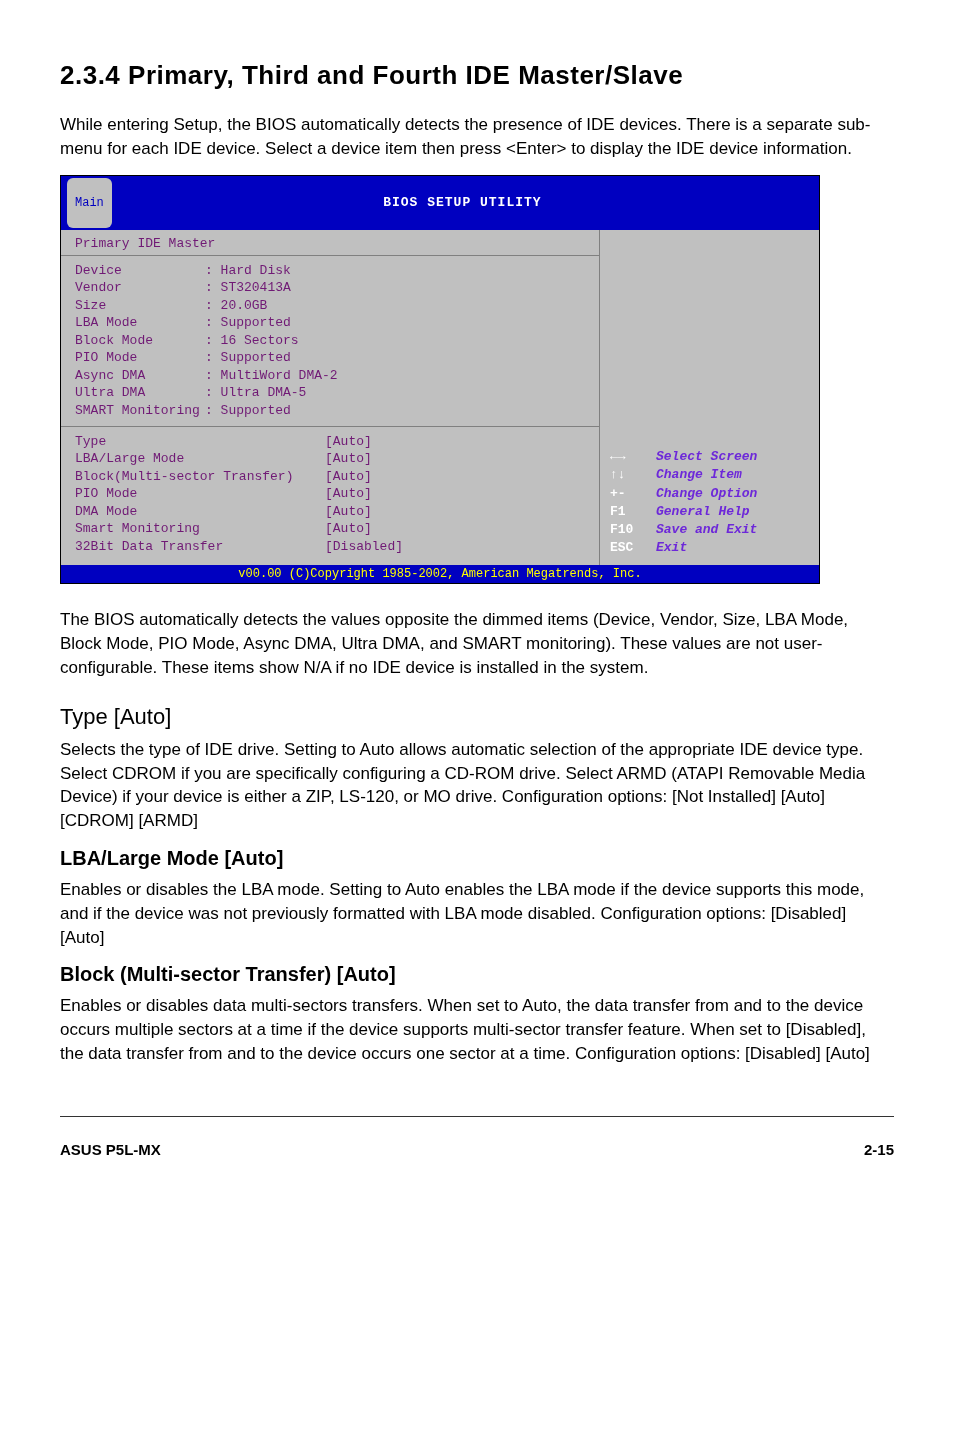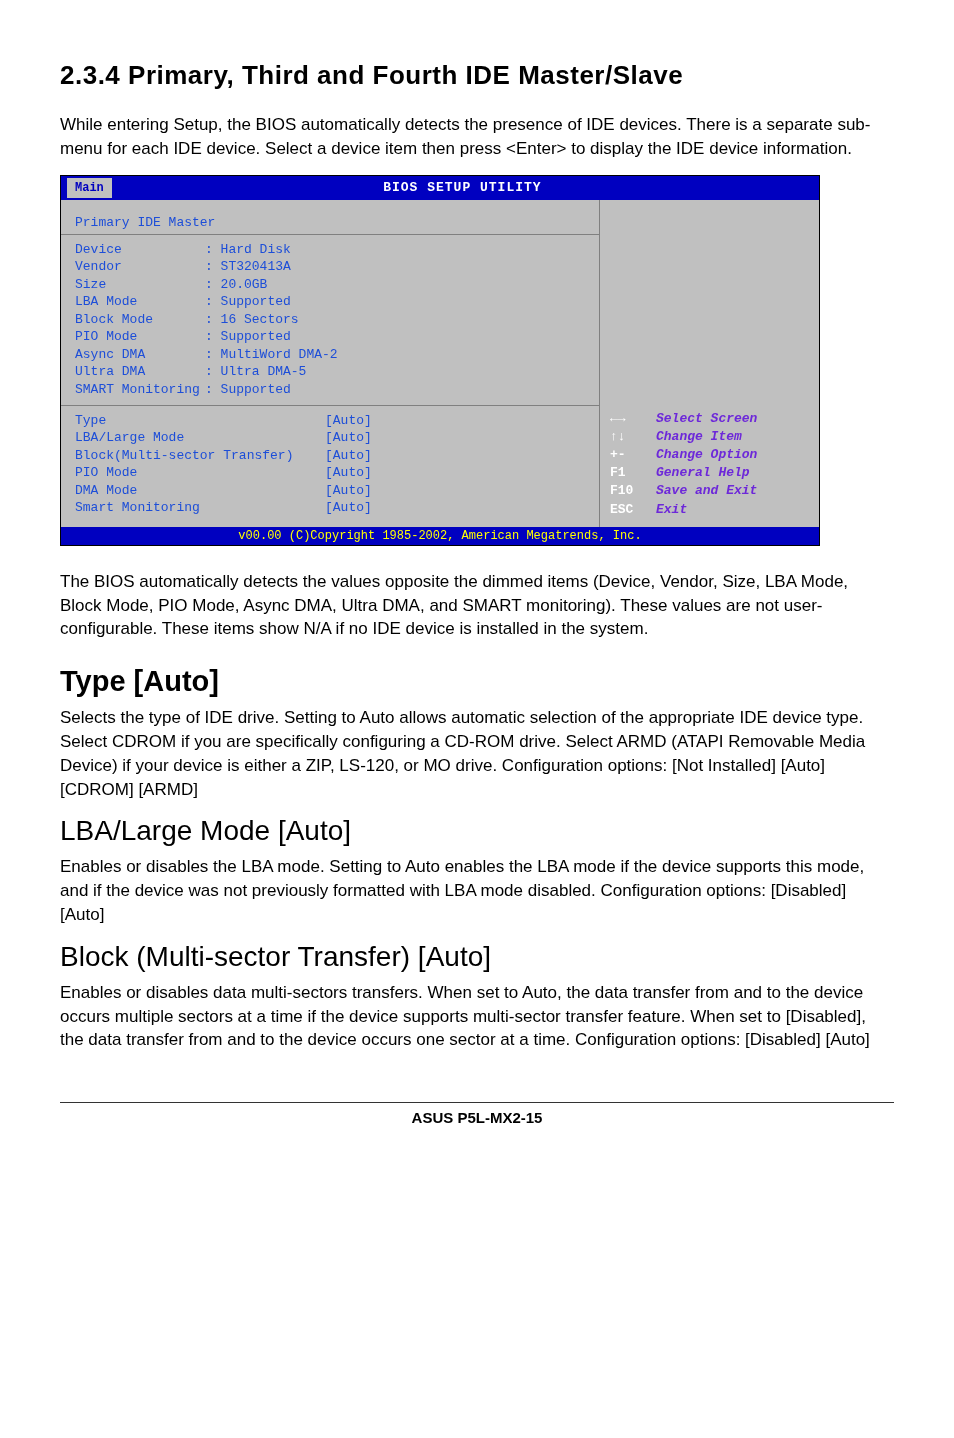--- a/index.html
+++ b/index.html
@@ -15,28 +15,28 @@
       font-weight: bold;
       margin-bottom: 22px;
       letter-spacing: 0.5px;
     }
     .body-text {
       font-size: 17px;
       line-height: 1.4;
       margin-bottom: 14px;
     }
     .sub-title {
-      font-size: 29px;
-      font-weight: bold;
+      font-size: 22px;
+      font-weight: normal;
       margin-top: 24px;
       margin-bottom: 8px;
     }
     .sub-title-small {
-      font-size: 28px;
-      font-weight: normal;
+      font-size: 20px;
+      font-weight: bold;
       margin-top: 12px;
       margin-bottom: 8px;
     }
     
     .bios {
       width: 760px;
       margin: 8px 0 24px 0;
       border: 1px solid #000;
       font-family: "Courier New", monospace;
       font-size: 13px;
@@ -50,33 +50,33 @@
       align-items: center;
     }
     .bios-header-title {
       flex: 1;
       text-align: center;
       letter-spacing: 1px;
     }
     .bios-tab {
       background: #c0c0c0;
       color: #0000c0;
-      font-weight: bold;
-      padding: 3px 8px;
+      font-weight: normal;
+      padding: 18px 8px;
       font-size: 12px;
+      border-radius: 6px;
     }
     .bios-body {
       display: flex;
       background: #c0c0c0;
     }
     .bios-left {
       flex: 1;
-      color: #1d4ed8;
+      color: #701a75;
       padding: 4px 0 4px 0;
-      margin-top: 9px;
     }
     .bios-section-label {
       padding: 2px 14px 4px 14px;
       border-bottom: 1px solid #808080;
     }
     .bios-info {
       padding: 6px 14px;
       line-height: 1.35;
       border-bottom: 1px solid #808080;
     }
@@ -110,23 +110,23 @@
     .bios-footer {
       background: #0000c0;
       color: #ffff00;
       text-align: center;
       font-size: 12px;
       padding: 2px 0;
     }
     .footer-bar {
       margin-top: 50px;
       border-top: 1px solid #333;
-      padding-top: 6px;
+      padding-top: 24px;
       display: flex;
-      justify-content: center;
+      justify-content: space-between;
       font-size: 15px;
       font-weight: bold;
     }
   </style>
 </head>
 <body>
 
 <h1 class="section-title">2.3.4   Primary, Third and Fourth IDE Master/Slave</h1>
 <p class="body-text">While entering Setup, the BIOS automatically detects the presence of IDE devices. There is a separate sub-menu for each IDE device. Select a device item then press &lt;Enter&gt; to display the IDE device information.</p>
 
@@ -167,20 +167,24 @@
             <span class="bios-opt-value">[Auto]</span>
           </div>
         <div class="bios-opt-row">
             <span class="bios-opt-label">DMA Mode</span>
             <span class="bios-opt-value">[Auto]</span>
           </div>
         <div class="bios-opt-row">
             <span class="bios-opt-label">Smart Monitoring</span>
             <span class="bios-opt-value">[Auto]</span>
           </div>
+        <div class="bios-opt-row">
+            <span class="bios-opt-label">32Bit Data Transfer</span>
+            <span class="bios-opt-value">[Disabled]</span>
+          </div>
       </div>
     </div>
     <div class="bios-right">
       <div class="bios-help-block"></div>
       <div class="bios-help-row">
           <span class="bios-help-key">←→</span>
           <span class="bios-help-text">Select Screen</span>
         </div>
       <div class="bios-help-row">
           <span class="bios-help-key">↑↓</span>

